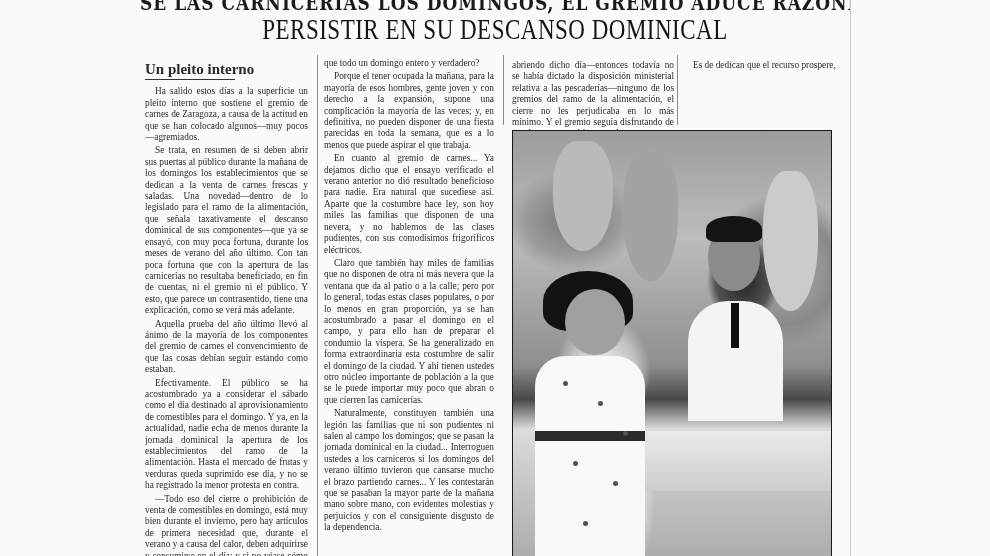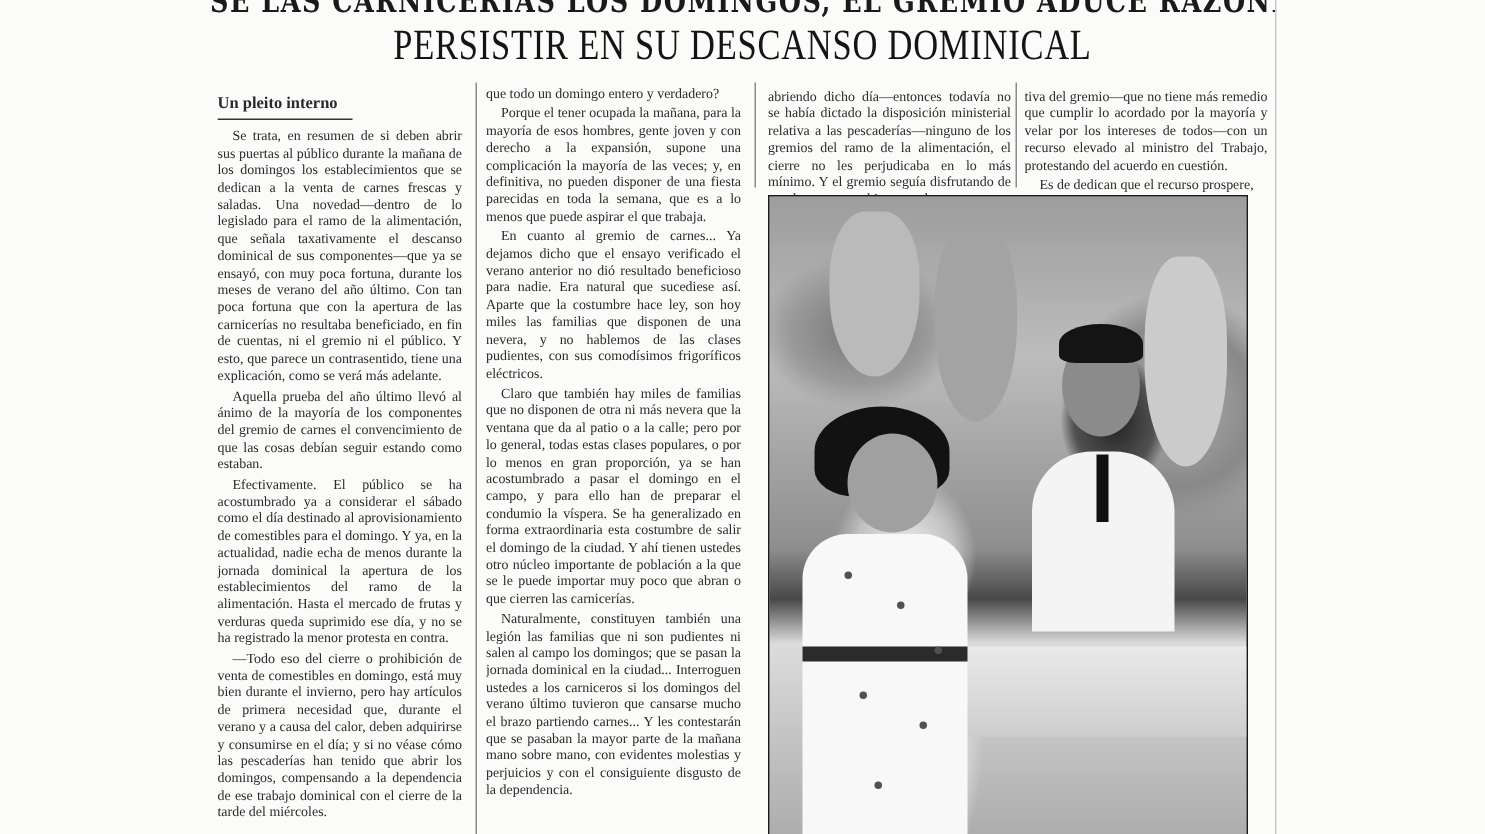--- a/index.html
+++ b/index.html
@@ -2,21 +2,21 @@
 <html><head>
 <meta charset="utf-8">
 <style>
   html,body{margin:0;padding:0;}
   body{width:990px;height:556px;overflow:hidden;background:#ffffff;position:relative;font-family:"Liberation Serif","DejaVu Serif",serif;color:#222;}
   .page{position:absolute;left:0;top:0;width:990px;height:556px;background:#fbfbfa;}
   .headline-top{position:absolute;left:140px;top:-8px;width:710px;text-align:center;font-family:"DejaVu Serif",serif;font-weight:bold;font-size:17px;letter-spacing:1px;color:#1a1a1a;white-space:nowrap;overflow:hidden;transform:scaleY(1.25);}
   .headline-main{position:absolute;left:140px;top:14px;width:710px;text-align:center;font-family:"Liberation Serif",serif;font-size:23px;color:#141414;letter-spacing:0.5px;transform:scaleY(1.25);transform-origin:top;white-space:nowrap;}
   .col{position:absolute;top:60px;font-size:9.3px;line-height:11.4px;text-align:justify;color:#2a2a2a;overflow:hidden;}
   .col p{margin:0 0 2px 0;text-indent:10px;}
-  .col h4{margin:4px 0 6px 0;font-size:11px;font-weight:bold;text-indent:0;position:relative;padding-bottom:5px;}
+  .col h4{margin:4px 0 6px 0;font-size:15px;font-weight:bold;text-indent:0;position:relative;padding-bottom:5px;}
   .col h4::after{content:"";position:absolute;left:0;bottom:0;width:90px;border-bottom:1px solid #333;}
   .c1{left:145px;width:163px;height:496px;}
   .c2{left:324px;width:170px;height:496px;top:58px;}
   .c3{left:512px;width:162px;height:70px;}
   .c4{left:683px;width:162px;height:70px;}
   .rule{position:absolute;background:#8a8a8a;width:1px;}
   .r1{left:317px;top:55px;height:501px;}
   .r2{left:503px;top:55px;height:70px;}
   .r3{left:677px;top:55px;height:70px;}
   .r4{left:850px;top:0;height:556px;background:#c8c8c8;}
@@ -44,20 +44,21 @@
 </head>
 <body>
 
 <div class="page">
 
   <div class="headline-top">SE LAS CARNICERIAS LOS DOMINGOS, EL GREMIO ADUCE RAZONES PARA</div>
   <div class="headline-main">PERSISTIR EN SU DESCANSO DOMINICAL</div>
 
   <div class="col c1">
     <h4>Un pleito interno</h4>
+    <p>Ha salido estos días a la superficie un pleito interno que sostiene el gremio de carnes de Zaragoza, a causa de la actitud en que se han colocado algunos—muy pocos—agremiados.</p>
     <p>Se trata, en resumen de si deben abrir sus puertas al público durante la mañana de los domingos los establecimientos que se dedican a la venta de carnes frescas y saladas. Una novedad—dentro de lo legislado para el ramo de la alimentación, que señala taxativamente el descanso dominical de sus componentes—que ya se ensayó, con muy poca fortuna, durante los meses de verano del año último. Con tan poca fortuna que con la apertura de las carnicerías no resultaba beneficiado, en fin de cuentas, ni el gremio ni el público. Y esto, que parece un contrasentido, tiene una explicación, como se verá más adelante.</p>
     <p>Aquella prueba del año último llevó al ánimo de la mayoría de los componentes del gremio de carnes el convencimiento de que las cosas debían seguir estando como estaban.</p>
     <p>Efectivamente. El público se ha acostumbrado ya a considerar el sábado como el día destinado al aprovisionamiento de comestibles para el domingo. Y ya, en la actualidad, nadie echa de menos durante la jornada dominical la apertura de los establecimientos del ramo de la alimentación. Hasta el mercado de frutas y verduras queda suprimido ese día, y no se ha registrado la menor protesta en contra.</p>
     <p>—Todo eso del cierre o prohibición de venta de comestibles en domingo, está muy bien durante el invierno, pero hay artículos de primera necesidad que, durante el verano y a causa del calor, deben adquirirse y consumirse en el día; y si no véase cómo las pescaderías han tenido que abrir los domingos, compensando a la dependencia de ese trabajo dominical con el cierre de la tarde del miércoles.</p>
   </div>
 
   <div class="rule r1"></div>
 
   <div class="col c2">
     <p style="text-indent:0">que todo un domingo entero y verdadero?</p>
@@ -70,21 +71,20 @@
 
   <div class="rule r2"></div>
 
   <div class="col c3">
     <p style="text-indent:0">abriendo dicho día—entonces todavía no se había dictado la disposición ministerial relativa a las pescaderías—ninguno de los gremios del ramo de la alimentación, el cierre no les perjudicaba en lo más mínimo. Y el gremio seguía disfrutando de ese descanso, tan bien ganado.</p>
   </div>
 
   <div class="rule r3"></div>
 
   <div class="col c4">
-    <p style="text-indent:0">tiva del gremio—que no tiene más remedio que cumplir lo acordado por la mayoría y velar por los intereses de todos—con un recurso elevado al ministro del Trabajo, protestando del acuerdo en cuestión.</p>
     <p>Es de dedican que el recurso prospere,</p>
   </div>
 
   <div class="rule r4"></div>
 
   <div class="photo">
     <div class="meat" style="left:40px;top:10px;width:60px;height:110px;"></div>
     <div class="meat" style="left:110px;top:20px;width:55px;height:130px;background:#a0a0a0;"></div>
     <div class="meat" style="left:250px;top:40px;width:55px;height:140px;background:#c4c4c4;"></div>
     <div class="man-shirt"></div>

